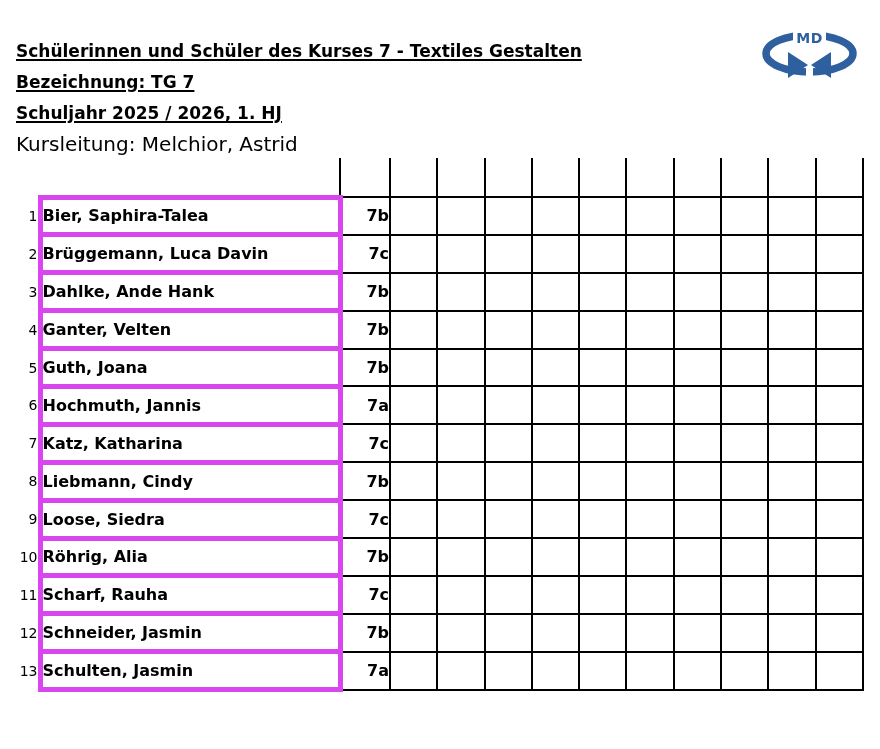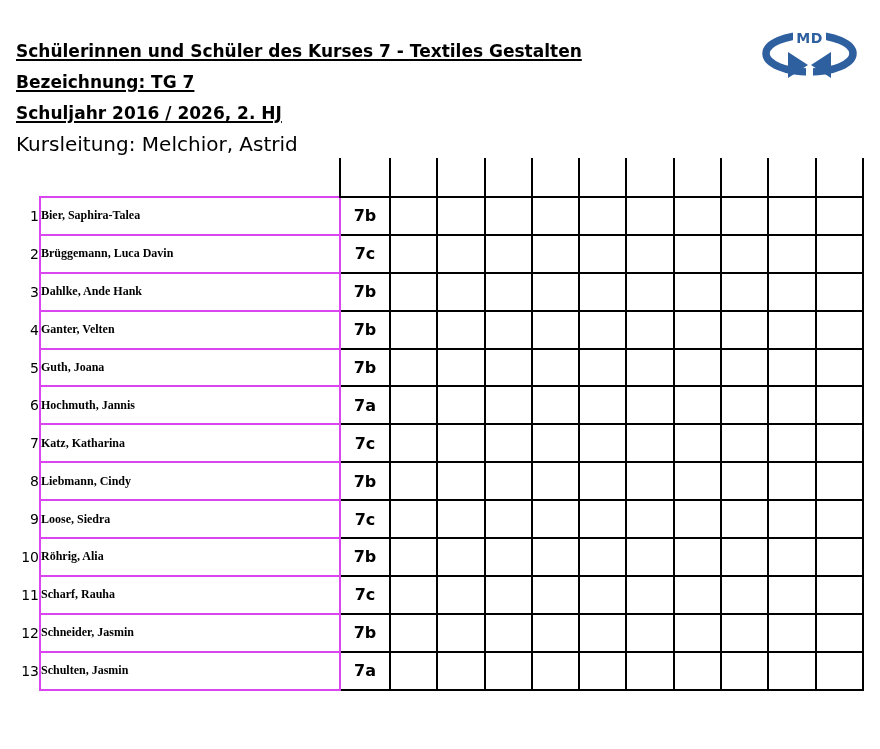--- a/index.html
+++ b/index.html
@@ -34,36 +34,36 @@
 
   td.h-spacer { border:none; }
   td.h-line { border-left:2px solid #000; border-top:none; border-bottom:none; }
   td.h-line.last { border-right:2px solid #000; }
 
   td.num {
     border:none; text-align:right; padding-right:5px;
     font-size:14px; font-weight:normal;
   }
   td.name {
-    border:2px solid #d946ef; font-weight:bold; font-size:12px;
-    padding-left:6px; white-space:pre; overflow:hidden;font-family:Liberation Serif, serif;
+    border:5px solid #d946ef; font-weight:bold; font-size:16px;
+    padding-left:6px; white-space:pre; overflow:hidden;
   }
   td.cls {
     border:2px solid #000; font-weight:bold; font-size:16px;
-    text-align:center;
+    text-align:right;
   }
   td.mark { border:2px solid #000; }
 </style>
 </head>
 <body>
 
 <div class="titles">
   <div class="title-line">Schülerinnen und Schüler des Kurses 7 - Textiles Gestalten</div>
   <div class="title-line">Bezeichnung: TG 7</div>
-  <div class="title-line">Schuljahr 2016 / 2026, 2. HJ</div>
+  <div class="title-line">Schuljahr 2025 / 2026, 1. HJ</div>
   <div class="subtitle">Kursleitung: Melchior, Astrid</div>
 </div>
 
 <svg class="logo" width="97" height="49" viewBox="0 0 97 49" aria-hidden="true">
   <ellipse cx="48.5" cy="22.5" rx="43.5" ry="18.5" fill="none" stroke-width="7.5" stroke="#2e5f9e"></ellipse>
   <rect x="32" y="0" width="33" height="13" fill="#ffffff"></rect>
   <rect x="45" y="29" width="7" height="20" fill="#ffffff"></rect>
   <polygon points="47,34 27,21 27,47" fill="#2e5f9e"></polygon>
   <polygon points="50,34 70,21 70,47" fill="#2e5f9e"></polygon>
   <text x="48.5" y="12" text-anchor="middle" style="font:bold 14px 'DejaVu Sans',sans-serif; letter-spacing:0.5px;" fill="#2e5f9e">MD</text>

